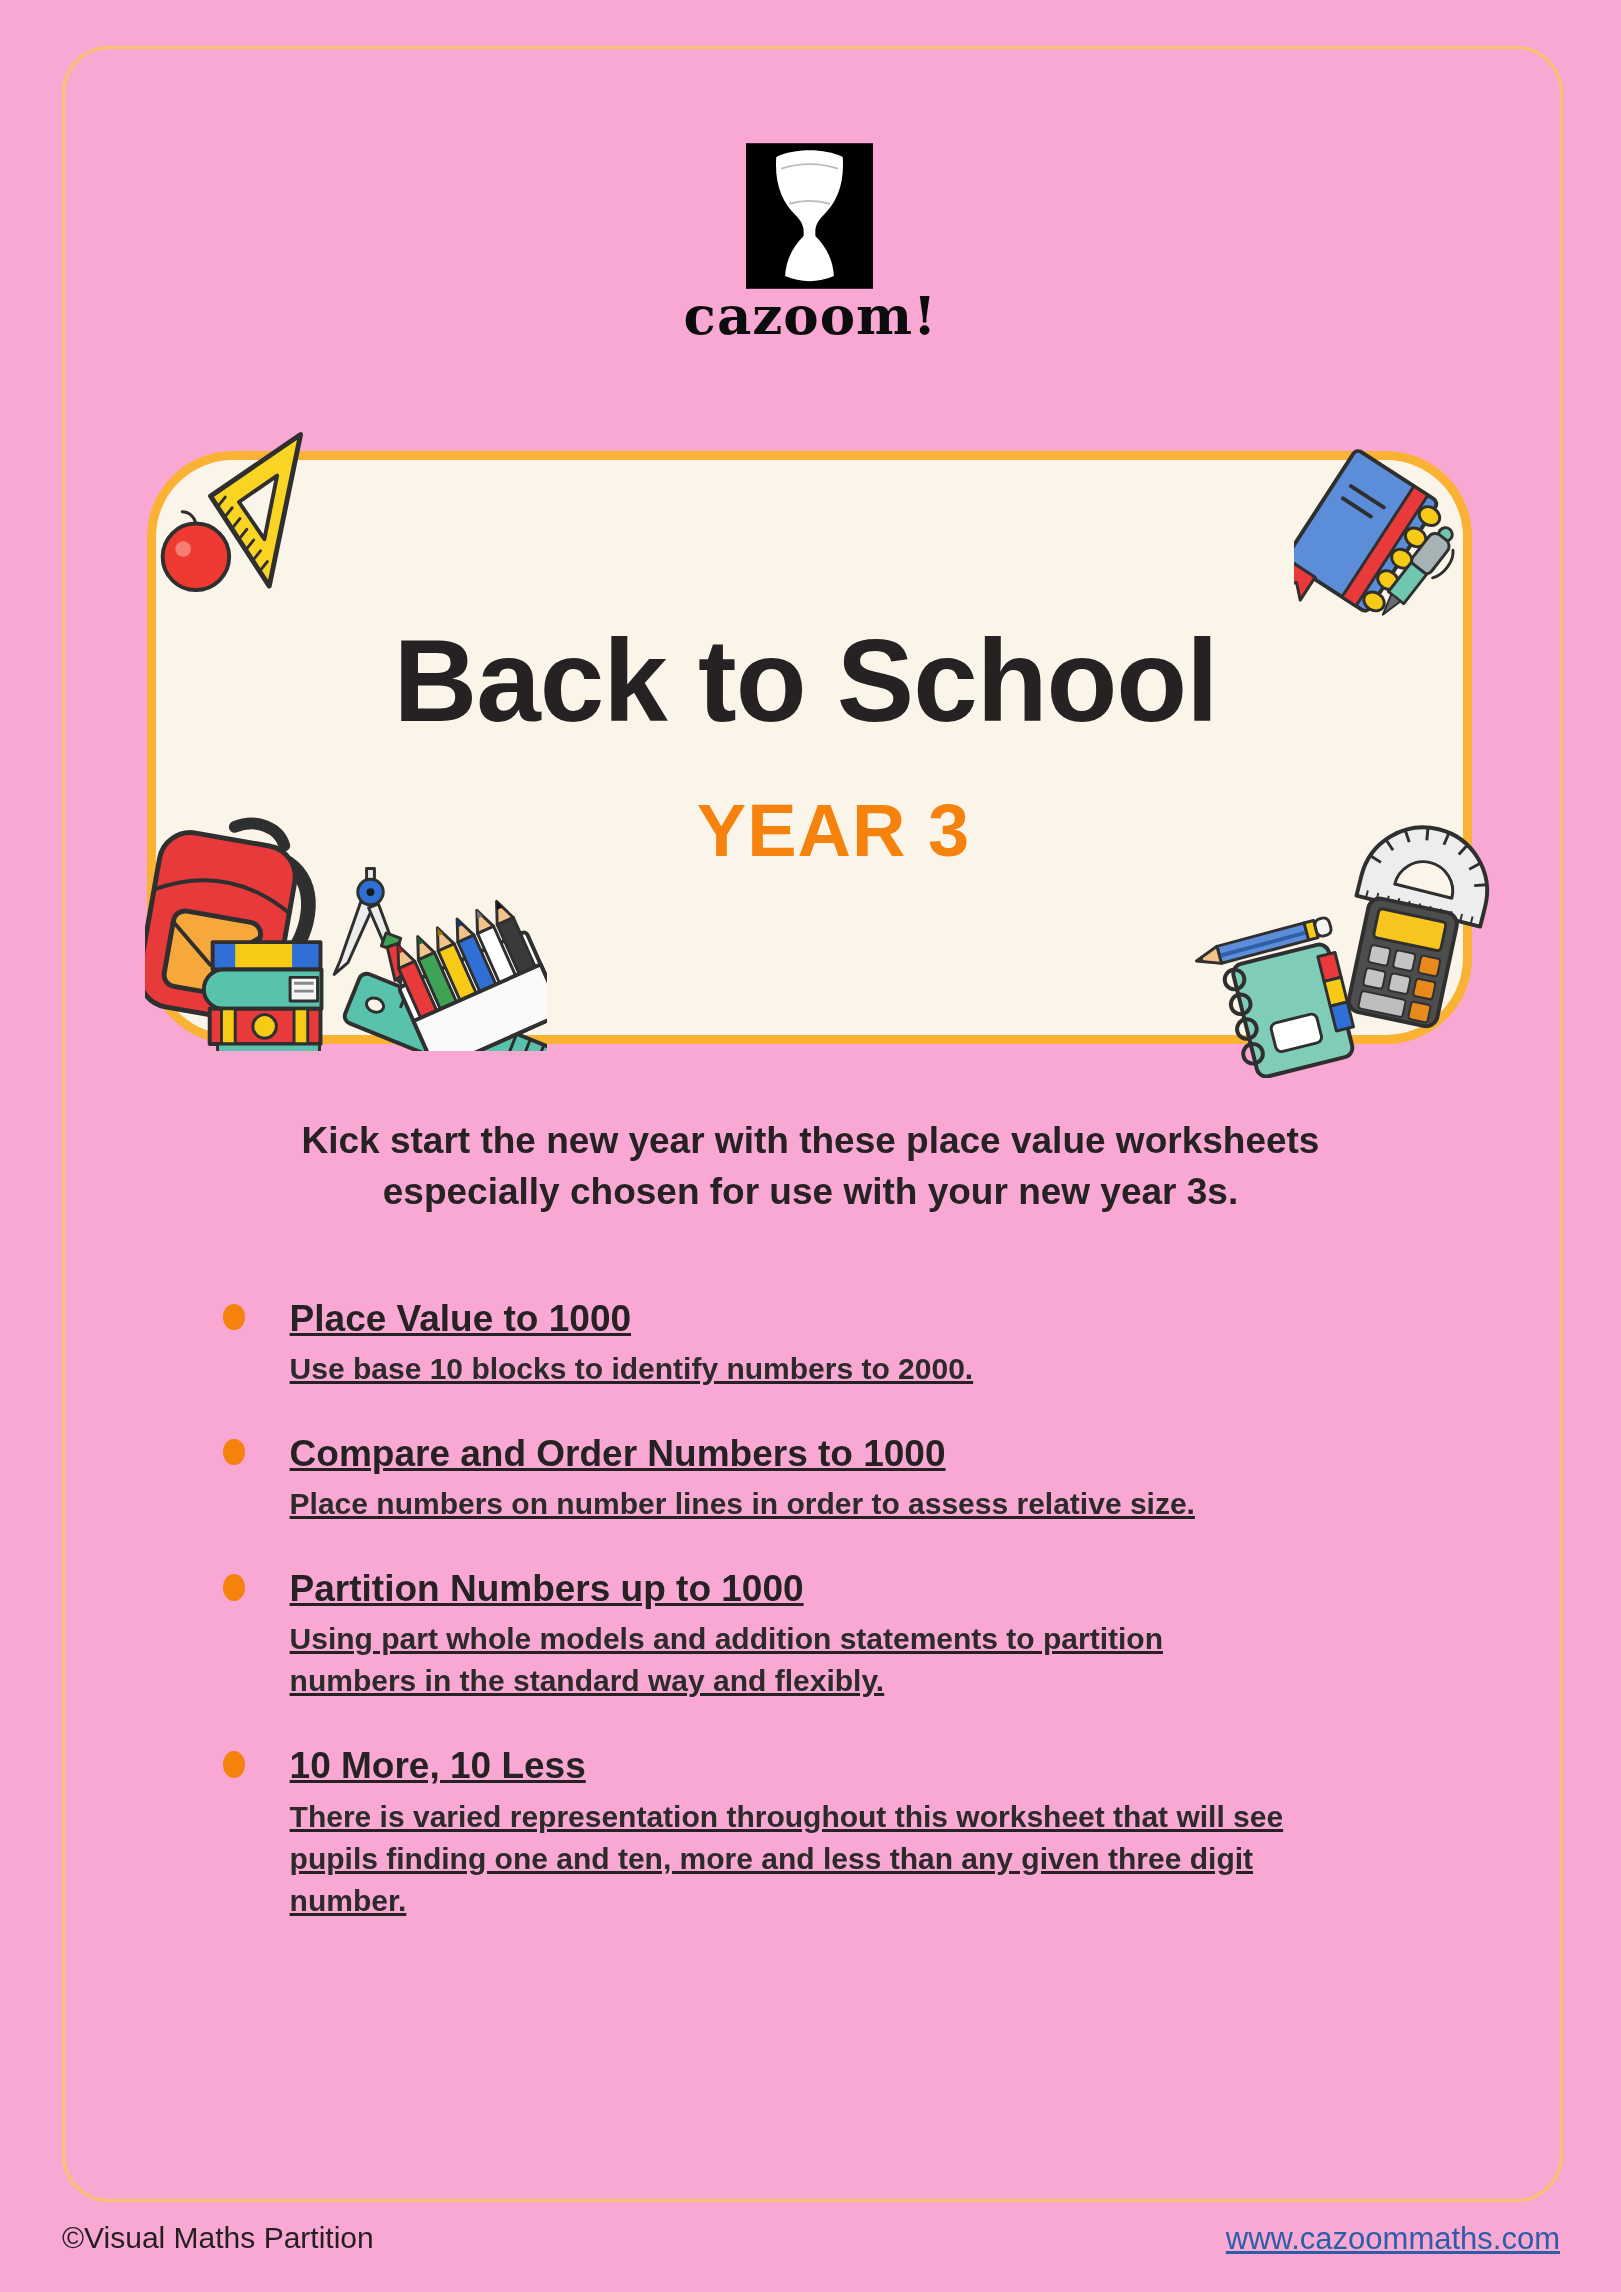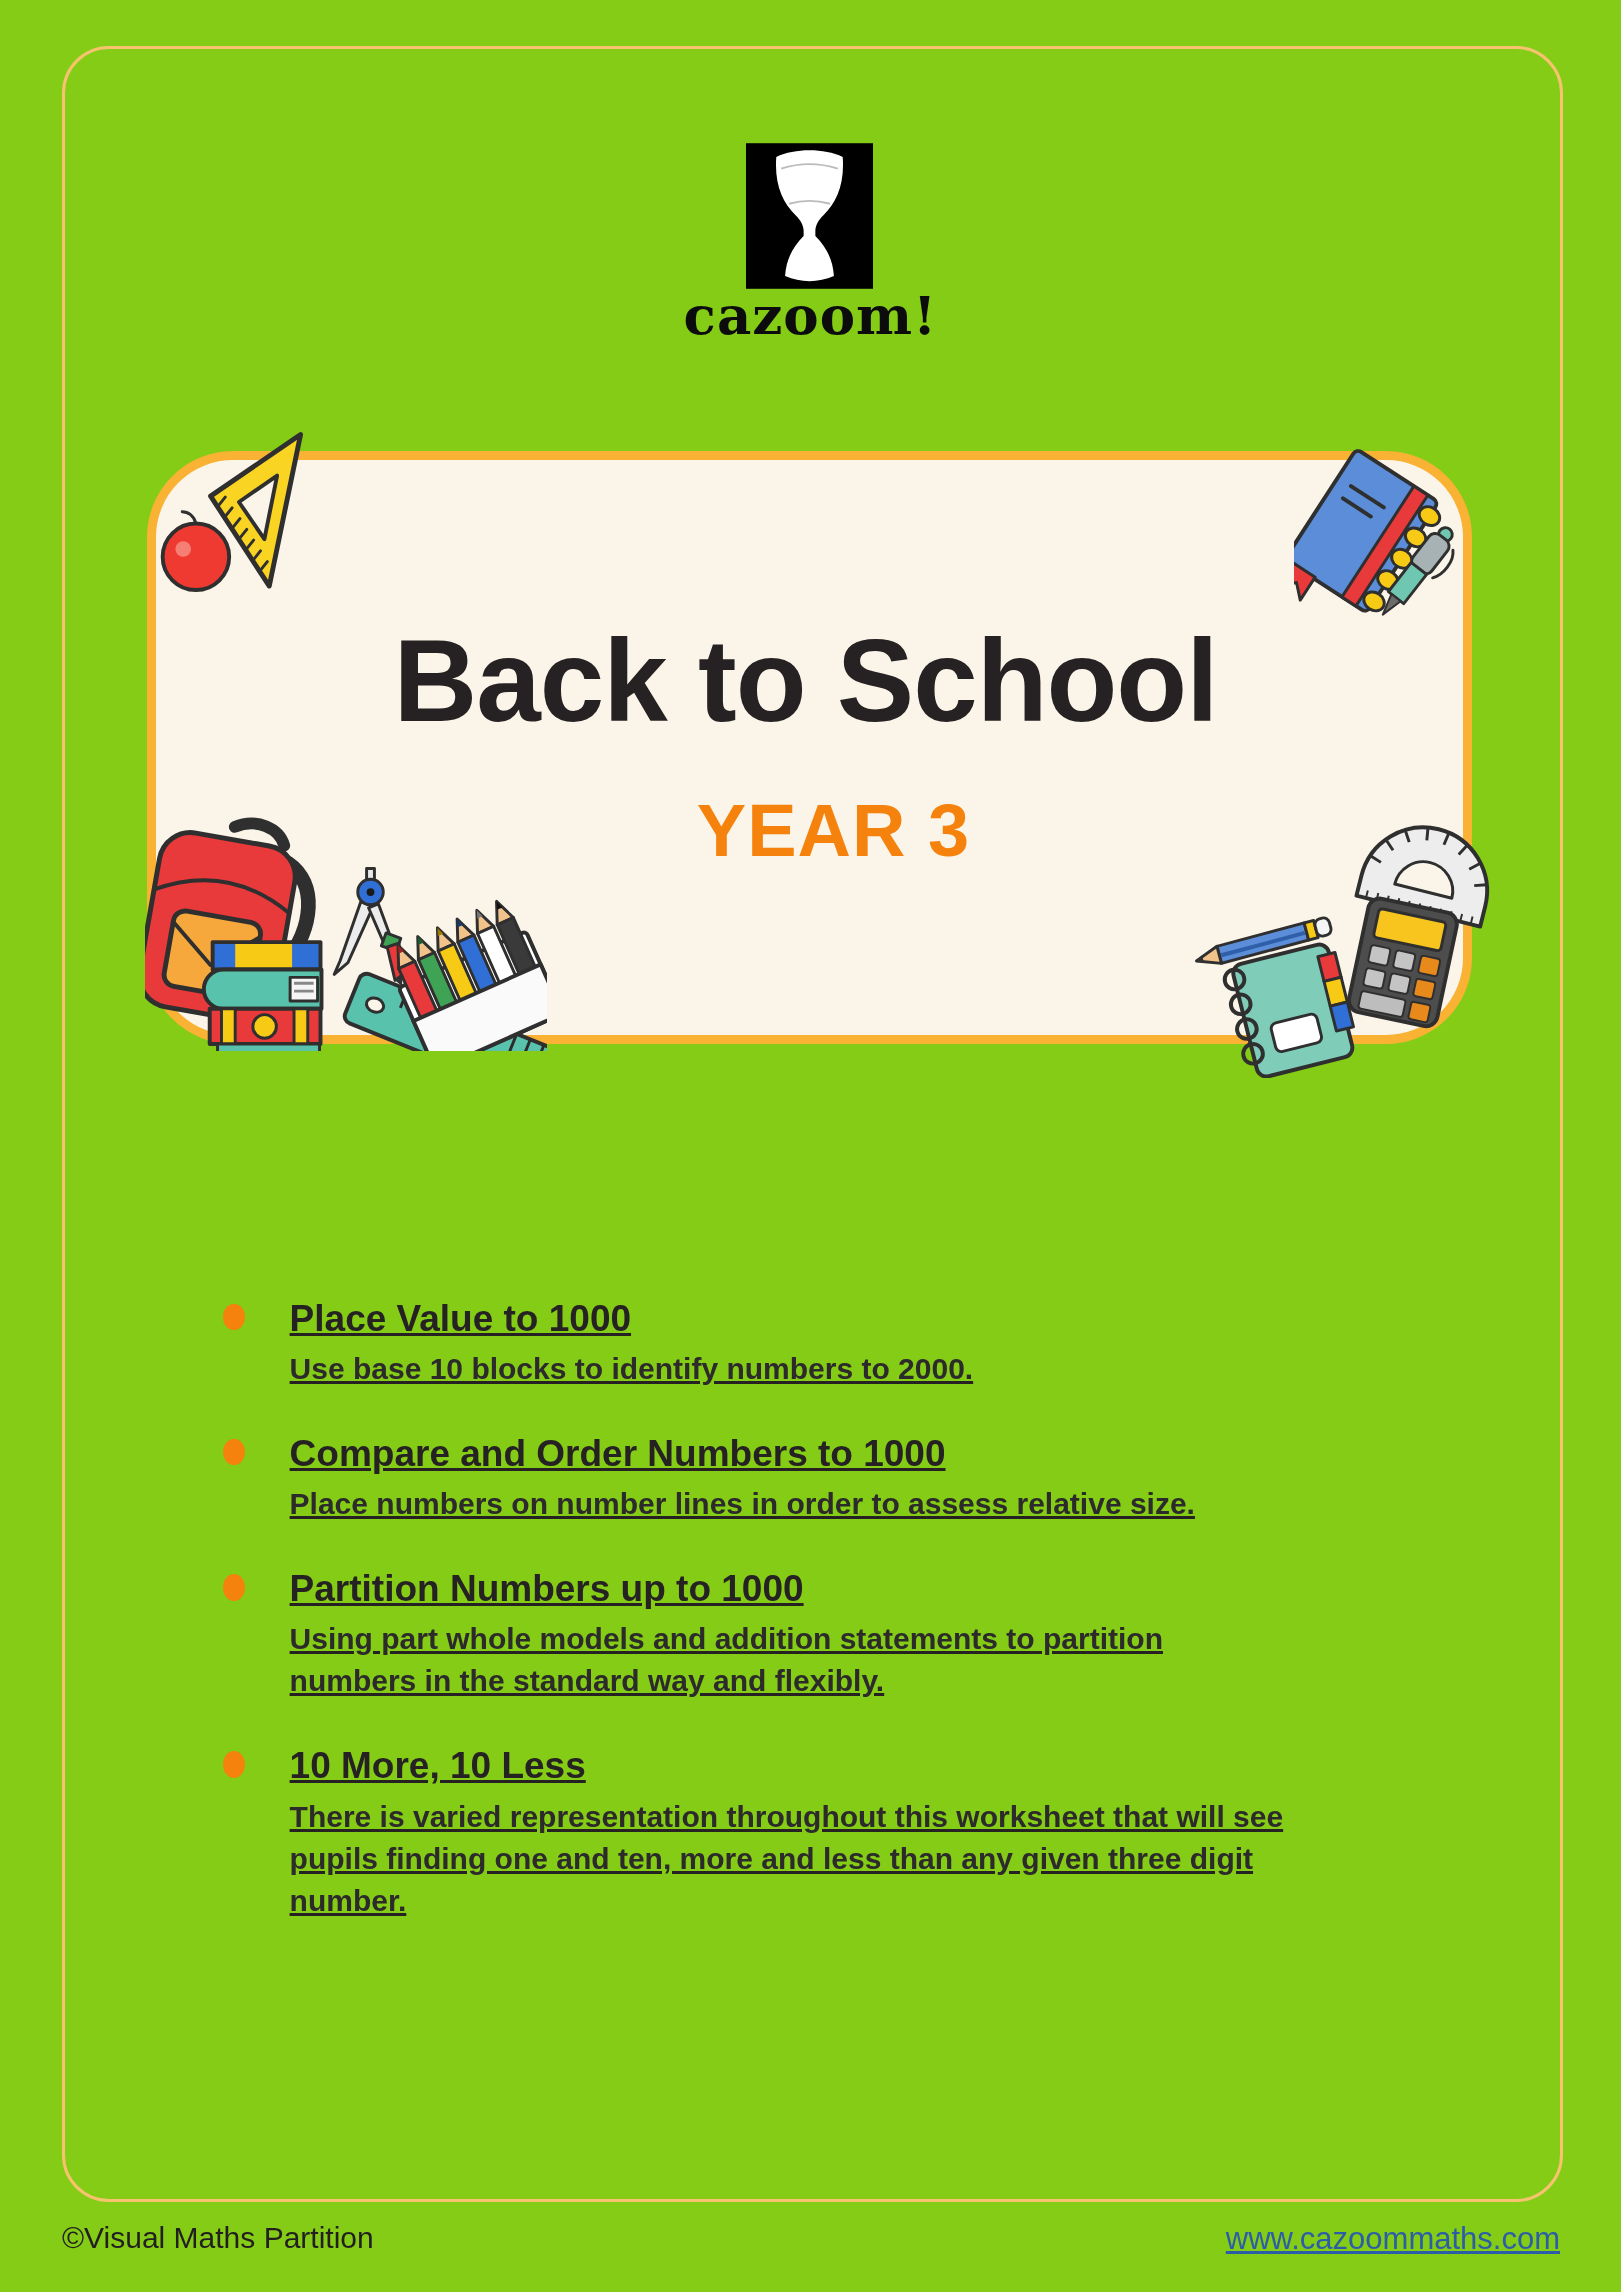--- a/index.html
+++ b/index.html
@@ -1,16 +1,16 @@
 <!DOCTYPE html>
 <html><head>
 <meta charset="utf-8">
 <style>
   html,body{margin:0;padding:0;background:#fff;}
-  .page{position:relative;width:1621px;height:2293px;background:#84cc16;overflow:hidden;
+  .page{position:relative;width:1621px;height:2293px;background:#f9a8d4;overflow:hidden;
         font-family:"Liberation Sans", sans-serif;color:#262223;}
   .outer-border{position:absolute;left:62px;top:46px;width:1495px;height:2150px;
         border:3.9px solid #F7C36E;border-radius:47px;}
   
   .logo-icon{position:absolute;left:746px;top:143px;width:127px;height:146px;}
   .brand{position:absolute;left:0;right:0;top:284px;text-align:center;
         font-family:"DejaVu Serif", serif;font-weight:bold;font-size:53px;color:#0c0c0c;letter-spacing:1px;}
   
   .card{position:absolute;left:147px;top:451px;width:1307px;height:575px;
         background:#FBF5E9;border:9.8px solid #F9B233;border-radius:86px;}
@@ -187,20 +187,22 @@
       <rect class="ol" x="112" y="205" width="48" height="30" rx="6" fill="#FFFFFF" stroke-width="3"></rect>
       <g fill="none" stroke="#2f2f2f" stroke-width="4">
         <circle cx="88" cy="152" r="10"></circle>
           <circle cx="88" cy="178" r="10"></circle>
         <circle cx="88" cy="204" r="10"></circle>
           <circle cx="88" cy="230" r="10"></circle>
       </g>
     </g>
   </svg>
 
+  <div class="intro">Kick start the new year with these place value worksheets
+especially chosen for use with your new year 3s.</div>
 
   <ul class="ws-list">
     <li class="ws-item">
       <span class="bullet"></span>
       <div>
           <div class="ws-title">Place Value to 1000</div>
            <div class="ws-desc">Use base 10 blocks to identify numbers to 2000.</div>
         </div>
     </li>
     <li class="ws-item">

